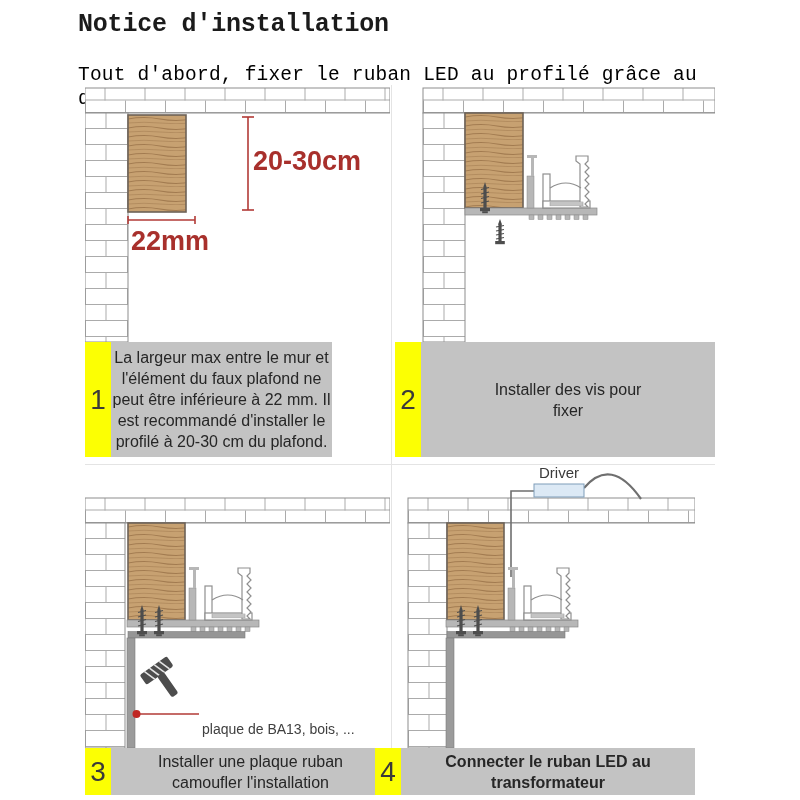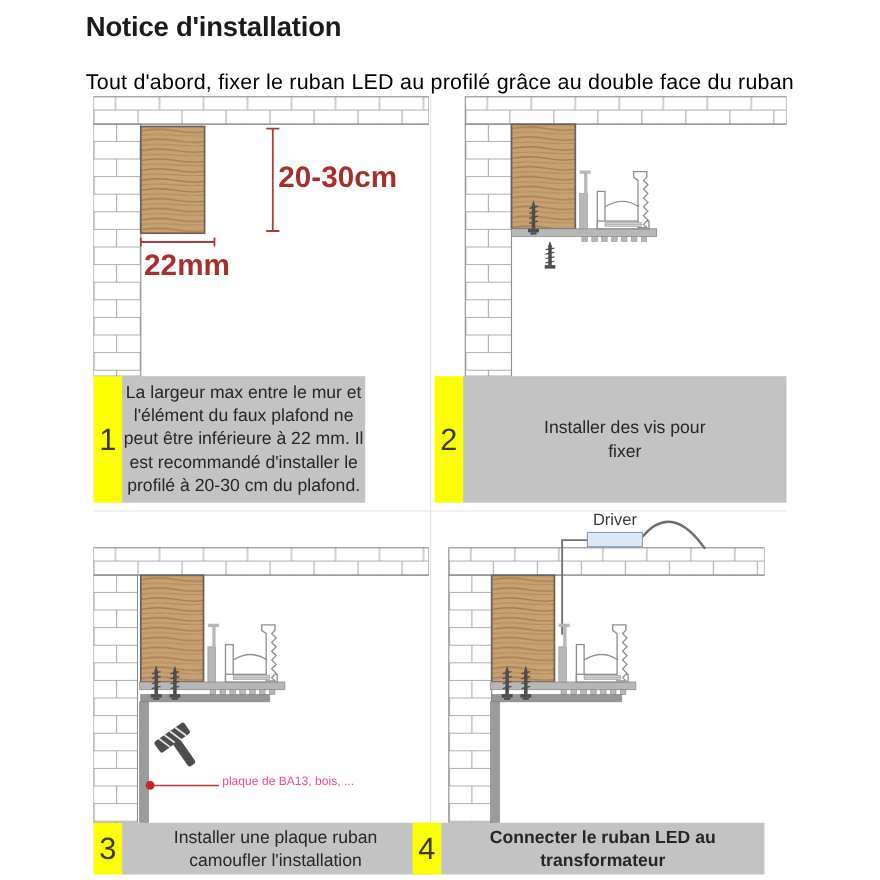--- a/index.html
+++ b/index.html
@@ -1,32 +1,32 @@
 <!DOCTYPE html>
 <html style="--red: #a8302c; --yellow: #fcff03; --gray: #c3c3c3;"><head>
 <meta charset="utf-8">
 <style>
   html,body{margin:0;padding:0;}
   body{
     width:800px;height:800px;background:#ffffff;overflow:hidden;position:relative;
     font-family:"Liberation Sans", sans-serif;
     -webkit-font-smoothing:antialiased;
   }
-  .header{position:absolute;left:78px;top:10px;width:680px;}
+  .header{position:absolute;left:78px;top:10px;width:680px;font-family:Liberation Mono, monospace;}
   .header h1{margin:0;font-size:25px;line-height:30px;font-weight:700;color:#1b1b1b;letter-spacing:-0.2px;}
   .subtitle{margin-top:23px;font-size:19.5px;line-height:24px;color:#000000;letter-spacing:0.2px;}
 
   .panel{position:absolute;}
   .diagram{position:relative;}
   .diagram svg{position:absolute;left:0;top:0;display:block;}
   .dim-label{
     position:absolute;font-size:27px;font-weight:700;color:var(--red);
     letter-spacing:0;white-space:nowrap;
   }
-  .small-label{position:absolute;font-size:11px;color:#ec4899;white-space:nowrap;}
+  .small-label{position:absolute;font-size:14px;color:#404040;white-space:nowrap;margin-top:16px;}
   .driver-label{position:absolute;font-size:15px;color:#3a3a3a;text-align:center;}
 
   .caption{display:flex;width:100%;}
   .num{
     width:26px;flex:0 0 26px;background:var(--yellow);
     display:flex;align-items:center;justify-content:center;
     font-size:28px;color:#3a3a3a;
   }
   .cap-text{
     flex:1;background:var(--gray);

